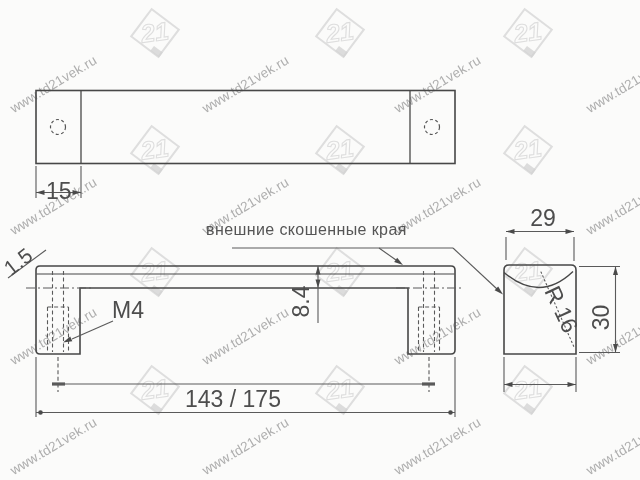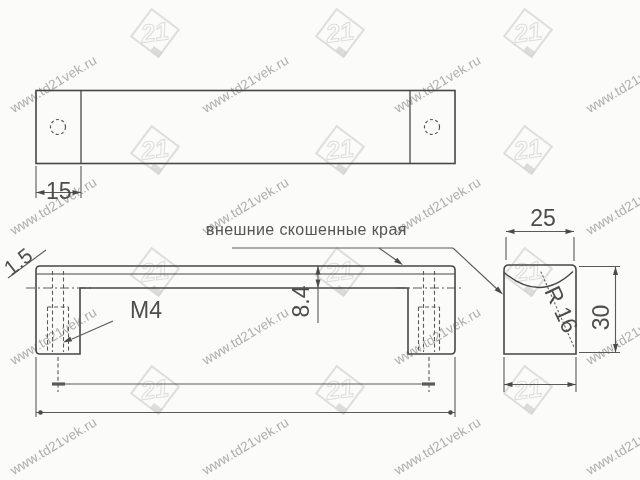--- a/index.html
+++ b/index.html
@@ -230,25 +230,26 @@
       <polygon points="576,384.5 567.5,382 567.5,387" fill="#4a4a4a" stroke="none"></polygon>
     </g>
   </svg>
 
   <div class="lbl" style="left:46px; top:180px;">15</div>
 
   <div class="lbl rot-15 center" style="left:-6px; top:251px; width:48px;">1.5</div>
 
   <div class="lbl annot" style="left:206px; top:222px;">внешние скошенные края</div>
 
-  <div class="lbl" style="left:112px; top:299px;margin-left:18px;">M4</div>
+  <div class="lbl" style="left:112px; top:299px;">M4</div>
 
   <div class="lbl rot-ccw center" style="left:279px; top:290px; width:44px;">8.4</div>
 
 
-
-  <div class="lbl center" style="left:528px; top:207px; width:30px;">25</div>
+  <div class="lbl center" style="left:178px; top:388px; width:110px;">143 / 175</div>
+
+  <div class="lbl center" style="left:528px; top:207px; width:30px;">29</div>
 
   <div class="lbl rot-r16 center" style="left:531px; top:298px; width:60px;">R 16</div>
 
   <div class="lbl rot-ccw center" style="left:578px; top:306px; width:46px;">30</div>
 
 </div>
 
 </body></html>

